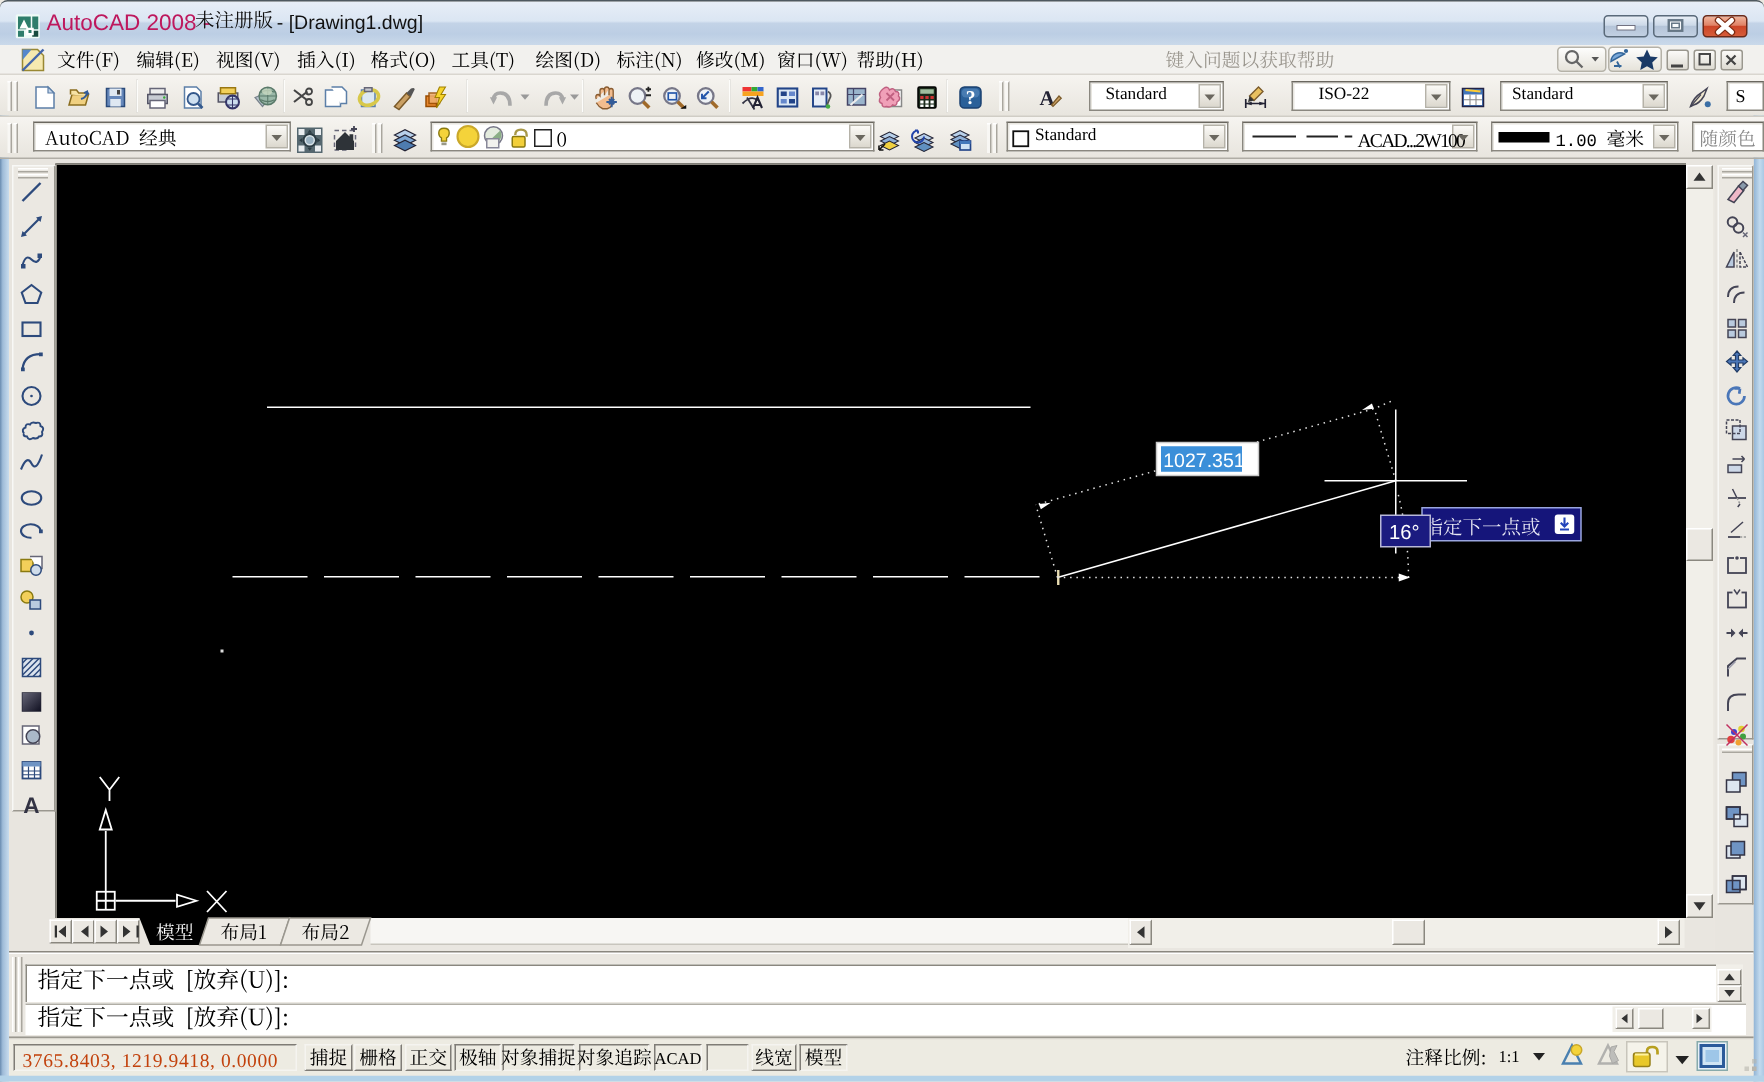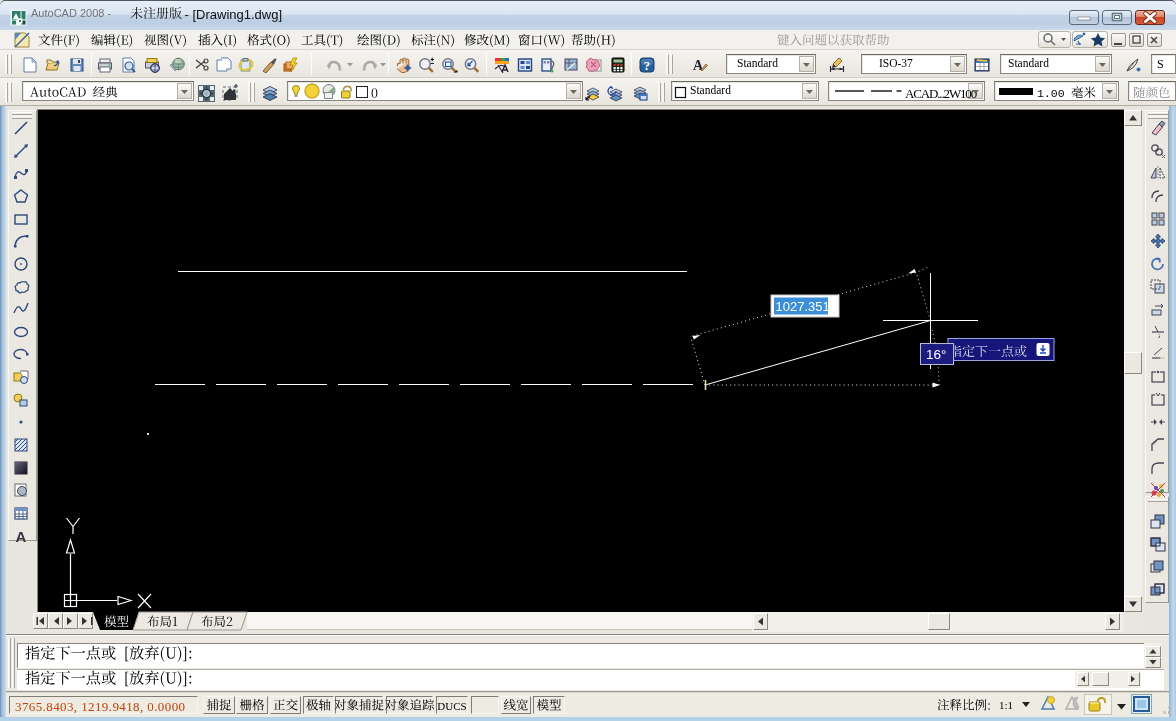--- a/index.html
+++ b/index.html
@@ -3,21 +3,21 @@
 *{margin:0;padding:0;box-sizing:border-box}
 html,body{width:1176px;height:721px;overflow:hidden;background:#ece9e2;font-family:"Liberation Sans",sans-serif}
 .abs{position:absolute}
 .fm{font-family:Liberation Serif, serif}
 .fs{font-family:'Liberation Serif',serif}
 </style></head><body>
 <div class="abs" style="left:0;top:0;width:1176px;height:30px;background:linear-gradient(180deg,#e7eef7 0%,#dbe6f3 45%,#c3d3e7 50%,#bccee4 75%,#cad9ea 100%);border-top:1px solid #4e585f;border-radius:5px 5px 0 0;"></div>
 <div style="position:absolute;left:0px;top:30px;width:6px;height:691px;background:linear-gradient(90deg,#6a8cb0 0%,#9ebbd8 30%,#c8dcee 100%)"></div>
 <div style="position:absolute;left:1169px;top:30px;width:7px;height:691px;background:linear-gradient(90deg,#8fb2d4 0%,#c2daee 60%,#a8c8e4 100%)"></div>
 <div style="position:absolute;left:0px;top:717px;width:1176px;height:4px;background:#b3d2e8"></div>
-<div class="abs" style="left:31px;top:6.5px;font-size:11px;color:#737373">AutoCAD 2008 -</div>
+<div class="abs" style="left:31px;top:6.5px;font-size:15px;color:#be185d">AutoCAD 2008 -</div>
 <div class="abs" style="left:184.5px;top:6.5px;font-size:13px;color:#111">- [Drawing1.dwg]</div>
 <div class="abs" style="left:1069px;top:10px;width:30px;height:15px;background:linear-gradient(180deg,#e8eef6 0%,#ccd9e8 45%,#b4c4d8 50%,#c2d0e2 100%);border:1px solid #5a6a7a;border-radius:3px;"></div>
 <div class="abs" style="left:1102px;top:10px;width:30px;height:15px;background:linear-gradient(180deg,#e8eef6 0%,#ccd9e8 45%,#b4c4d8 50%,#c2d0e2 100%);border:1px solid #5a6a7a;border-radius:3px;"></div>
 <div class="abs" style="left:1135px;top:10px;width:30px;height:15px;background:linear-gradient(180deg,#f0b49c 0%,#e08266 45%,#cc4527 50%,#d65c3a 100%);border:1px solid #6a2a1a;border-radius:3px;"></div>
 <div style="position:absolute;left:0px;top:30px;width:1176px;height:20px;background:#f2f1ee;border-bottom:1px solid #d9d6cf"></div>
 <div class="abs" style="left:1038px;top:31px;width:33px;height:17px;background:linear-gradient(180deg,#fdfdfc,#e6e3da);border:1px solid #b5b2a8;border-radius:3px"></div>
 <div class="abs" style="left:1072px;top:31px;width:36px;height:17px;background:linear-gradient(180deg,#fdfdfc,#e6e3da);border:1px solid #b5b2a8;border-radius:3px"></div>
 <div class="abs" style="left:1111px;top:33px;width:15px;height:14px;background:linear-gradient(180deg,#fbfaf8,#dedbd2);border:1px solid #9a978e;border-radius:2px"></div>
 <div class="abs" style="left:1129px;top:33px;width:15px;height:14px;background:linear-gradient(180deg,#fbfaf8,#dedbd2);border:1px solid #9a978e;border-radius:2px"></div>
 <div class="abs" style="left:1147px;top:33px;width:15px;height:14px;background:linear-gradient(180deg,#fbfaf8,#dedbd2);border:1px solid #9a978e;border-radius:2px"></div>
@@ -33,21 +33,21 @@
 <div class="abs" style="left:388px;top:53px;width:1px;height:22px;background:#a8a59d;border-right:1px solid #fdfdfb"></div>
 <div class="abs" style="left:486px;top:53px;width:1px;height:22px;background:#a8a59d;border-right:1px solid #fdfdfb"></div>
 <div class="abs" style="left:631px;top:53px;width:1px;height:22px;background:#a8a59d;border-right:1px solid #fdfdfb"></div>
 <div class="abs" style="left:666px;top:54px;width:3px;height:20px;background:#f8f7f4;border-right:1px solid #a9a69e;border-top:1px solid #fff"></div>
 <div class="abs" style="left:670px;top:54px;width:3px;height:20px;background:#f8f7f4;border-right:1px solid #a9a69e;border-top:1px solid #fff"></div>
 <div class="abs" style="left:726px;top:54px;width:90px;height:20px;background:#fff;border:1px solid #8a877f;border-top-color:#6a675f;box-shadow:inset 1px 1px 0 #e8e6e0"></div>
 <div class="abs" style="left:799px;top:56px;width:15px;height:16px;background:linear-gradient(180deg,#fbfaf7,#dcd8ce);border:1px solid #b5b2a8"></div>
 <div class="abs fm" style="left:737px;top:56.5px;font-size:11.5px;color:#000;white-space:nowrap">Standard</div>
 <div class="abs" style="left:861px;top:54px;width:106px;height:20px;background:#fff;border:1px solid #8a877f;border-top-color:#6a675f;box-shadow:inset 1px 1px 0 #e8e6e0"></div>
 <div class="abs" style="left:950px;top:56px;width:15px;height:16px;background:linear-gradient(180deg,#fbfaf7,#dcd8ce);border:1px solid #b5b2a8"></div>
-<div class="abs fm" style="left:879px;top:56.5px;font-size:11.5px;color:#000;white-space:nowrap">ISO-37</div>
+<div class="abs fm" style="left:879px;top:56.5px;font-size:11.5px;color:#000;white-space:nowrap">ISO-22</div>
 <div class="abs" style="left:1000px;top:54px;width:112px;height:20px;background:#fff;border:1px solid #8a877f;border-top-color:#6a675f;box-shadow:inset 1px 1px 0 #e8e6e0"></div>
 <div class="abs" style="left:1095px;top:56px;width:15px;height:16px;background:linear-gradient(180deg,#fbfaf7,#dcd8ce);border:1px solid #b5b2a8"></div>
 <div class="abs fm" style="left:1008px;top:56.5px;font-size:11.5px;color:#000;white-space:nowrap">Standard</div>
 <div class="abs" style="left:1151px;top:54px;width:25px;height:20px;background:#fff;border:1px solid #8a877f;border-top-color:#6a675f;box-shadow:inset 1px 1px 0 #e8e6e0"></div>
 <div class="abs fm" style="left:1157px;top:56.5px;font-size:12px;color:#000;white-space:nowrap">S</div>
 <div class="abs" style="left:22px;top:81px;width:172px;height:20px;background:#fff;border:1px solid #8a877f;border-top-color:#6a675f;box-shadow:inset 1px 1px 0 #e8e6e0"></div>
 <div class="abs" style="left:177px;top:83px;width:15px;height:16px;background:linear-gradient(180deg,#fbfaf7,#dcd8ce);border:1px solid #b5b2a8"></div>
 <div class="abs" style="left:248px;top:82px;width:3px;height:20px;background:#f8f7f4;border-right:1px solid #a9a69e;border-top:1px solid #fff"></div>
 <div class="abs" style="left:252px;top:82px;width:3px;height:20px;background:#f8f7f4;border-right:1px solid #a9a69e;border-top:1px solid #fff"></div>
 <div class="abs" style="left:287px;top:81px;width:296px;height:20px;background:#fff;border:1px solid #8a877f;border-top-color:#6a675f;box-shadow:inset 1px 1px 0 #e8e6e0"></div>
@@ -106,21 +106,21 @@
 <div style="position:absolute;left:6px;top:693px;width:1163px;height:24px;background:#edebe2"></div>
 <div class="abs" style="left:9px;top:696px;width:189px;height:18px;background:#edebe2;border-top:1px solid #7f7c76;border-left:1px solid #7f7c76;border-right:1px solid #f5f4f0;border-bottom:1px solid #f5f4f0;"></div>
 <div class="abs fs" style="left:15px;top:699px;font-size:13px;color:#c2410c;letter-spacing:0.4px">3765.8403, 1219.9418, 0.0000</div>
 <div class="abs" style="left:203px;top:696px;width:32px;height:18px;background:#edebe2;border-top:1px solid #f5f4f0;border-left:1px solid #f5f4f0;border-right:1px solid #7f7c76;border-bottom:1px solid #7f7c76;"></div>
 <div class="abs" style="left:236px;top:696px;width:32px;height:18px;background:#edebe2;border-top:1px solid #f5f4f0;border-left:1px solid #f5f4f0;border-right:1px solid #7f7c76;border-bottom:1px solid #7f7c76;"></div>
 <div class="abs" style="left:270px;top:696px;width:31px;height:18px;background:#edebe2;border-top:1px solid #f5f4f0;border-left:1px solid #f5f4f0;border-right:1px solid #7f7c76;border-bottom:1px solid #7f7c76;"></div>
 <div class="abs" style="left:303px;top:696px;width:31px;height:18px;background:#edebe2;border-top:1px solid #7f7c76;border-left:1px solid #7f7c76;border-right:1px solid #f5f4f0;border-bottom:1px solid #f5f4f0;"></div>
 <div class="abs" style="left:335px;top:696px;width:48px;height:18px;background:#edebe2;border-top:1px solid #7f7c76;border-left:1px solid #7f7c76;border-right:1px solid #f5f4f0;border-bottom:1px solid #f5f4f0;"></div>
 <div class="abs" style="left:386px;top:696px;width:47px;height:18px;background:#edebe2;border-top:1px solid #7f7c76;border-left:1px solid #7f7c76;border-right:1px solid #f5f4f0;border-bottom:1px solid #f5f4f0;"></div>
 <div class="abs" style="left:436px;top:696px;width:32px;height:18px;background:#edebe2;border-top:1px solid #7f7c76;border-left:1px solid #7f7c76;border-right:1px solid #f5f4f0;border-bottom:1px solid #f5f4f0;"></div>
-<div class="abs fs" style="left:436px;top:700px;width:32px;text-align:center;font-size:11px;color:#000">DUCS</div>
+<div class="abs fs" style="left:436px;top:700px;width:32px;text-align:center;font-size:11px;color:#000">ACAD</div>
 <div class="abs" style="left:471px;top:696px;width:28px;height:18px;background:#edebe2;border-top:1px solid #7f7c76;border-left:1px solid #7f7c76;border-right:1px solid #f5f4f0;border-bottom:1px solid #f5f4f0;"></div>
 <div class="abs fs" style="left:471px;top:721px;width:52px;text-align:left;font-size:11px;color:#000">DYN</div>
 <div class="abs" style="left:501px;top:696px;width:30px;height:18px;background:#edebe2;border-top:1px solid #f5f4f0;border-left:1px solid #f5f4f0;border-right:1px solid #7f7c76;border-bottom:1px solid #7f7c76;"></div>
 <div class="abs" style="left:533px;top:696px;width:32px;height:18px;background:#edebe2;border-top:1px solid #7f7c76;border-left:1px solid #7f7c76;border-right:1px solid #f5f4f0;border-bottom:1px solid #f5f4f0;"></div>
 <div class="abs fs" style="left:999px;top:699px;font-size:11px">1:1</div>
 <div class="abs" style="left:1084px;top:694px;width:28px;height:21px;background:#f5f3ea;border:1px solid #c8c5bb"></div>
 <div class="abs" style="left:1131px;top:694px;width:21px;height:20px;background:#e6f0f8;border:1px solid #8aa"></div>
 <svg class="abs" style="left:0;top:0" width="1176" height="721" viewBox="0 0 1176 721">
     <defs>
       <linearGradient id="grad1" x1="0" y1="0" x2="1" y2="1">

